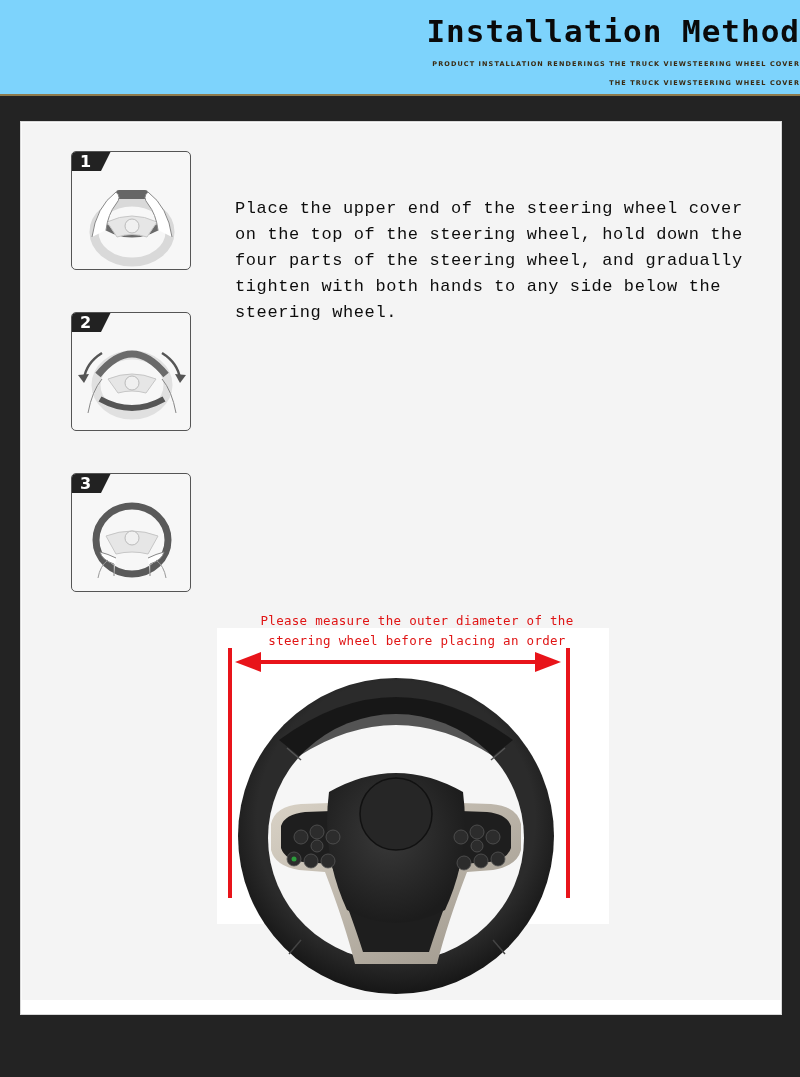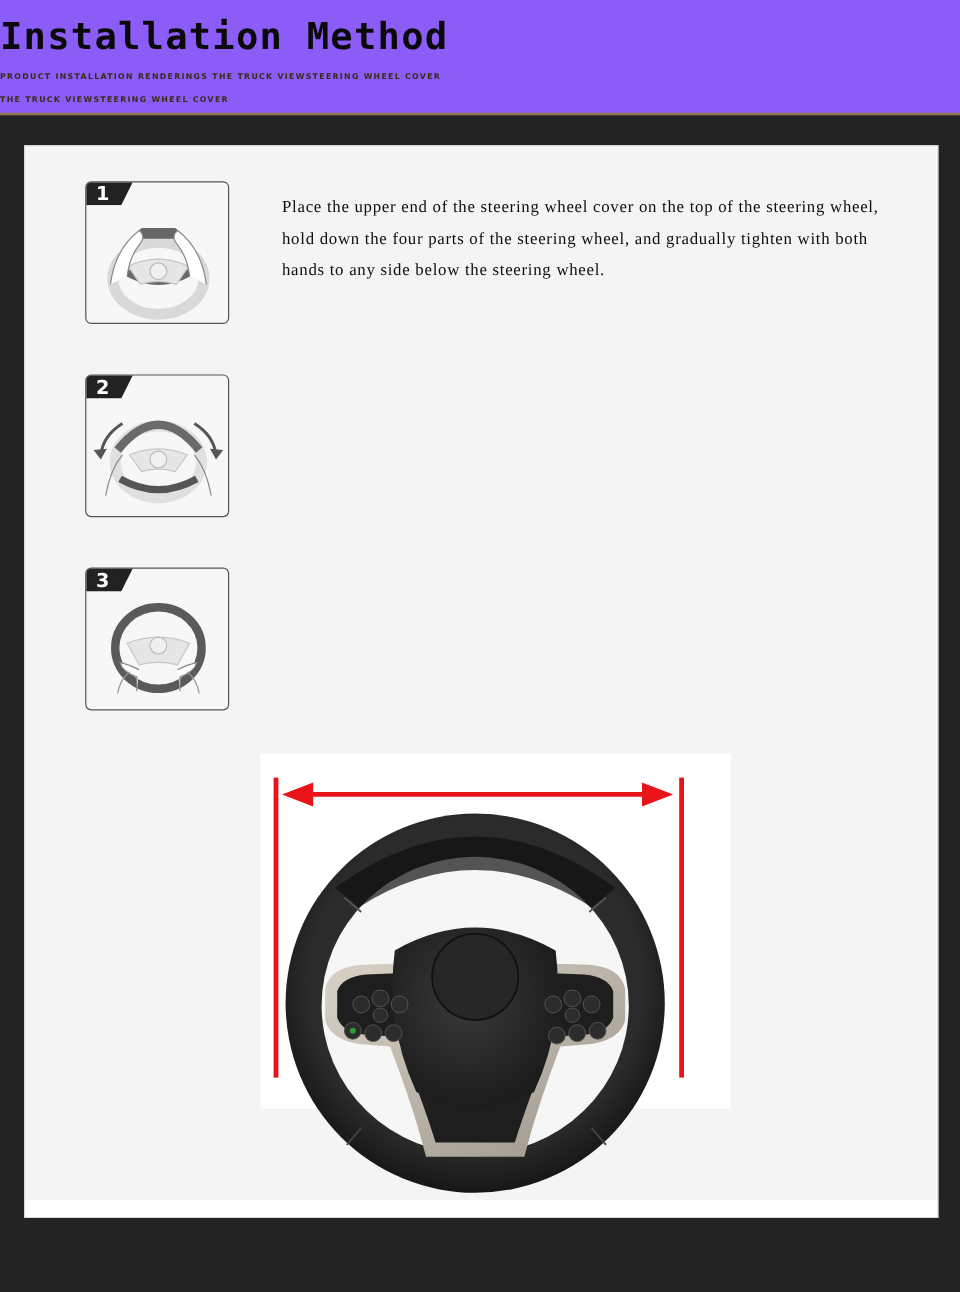--- a/index.html
+++ b/index.html
@@ -4,23 +4,23 @@
 <style>
   html, body { margin: 0; padding: 0; }
   body {
     width: 800px; height: 1077px; overflow: hidden;
     background: #232323;
     font-family: "DejaVu Sans Mono", "Liberation Mono", monospace;
     position: relative;
   }
   .header {
     position: absolute; left: 0; top: 0; width: 800px; height: 94px;
-    background: #8b5cf6;
+    background: #7dd3fc;
     border-bottom: 2px solid #8e7a4c;
-    text-align: left;
+    text-align: right;
   }
   .header-title {
     position: absolute; left: 0; right: 0; top: 13px;
     font-family: "DejaVu Sans Mono", monospace;
     font-size: 31px; font-weight: bold; color: #0a0a0a;
     letter-spacing: 1px;
   }
   .header-sub {
     position: absolute; left: 0; right: 0;
     font-family: "DejaVu Sans", sans-serif;
@@ -49,23 +49,24 @@
   .step-badge {
     position: absolute; left: -1px; top: -1px; width: 40px; height: 20px;
   }
   .step-badge-num {
     position: absolute; left: 8px; top: 0px;
     font-family: "DejaVu Sans", sans-serif; font-weight: bold;
     font-size: 16px; color: #fff;
   }
   .step-text {
     position: absolute; left: 234px; width: 520px;
-    font-family: Liberation Serif, serif;
-    font-size: 14px; line-height: 26px; color: #0d0d0d;
+    font-family: Liberation Mono, monospace;
+    font-size: 17px; line-height: 26px; color: #0d0d0d;
     letter-spacing: 0.6px;
+    margin-top: 35px;
   }
 
   .photo {
     position: absolute; left: 196px; top: 506px; width: 392px; height: 296px;
     background: #ffffff;
   }
   .measure-note {
     position: absolute; left: 206px; top: 489px; width: 380px;
     text-align: center; color: #e01515;
     font-family: "DejaVu Sans Mono", monospace; font-size: 12.5px;
@@ -135,20 +136,24 @@
       <circle cx="60" cy="64" r="7" fill="#f0f0f0" stroke="#bbb"></circle>
       <path d="M42 102 L42 90 Q30 86 28 78 Q36 80 44 84" fill="#fff" stroke="#888" stroke-width="1"></path>
       <path d="M78 102 L78 90 Q90 86 92 78 Q84 80 76 84" fill="#fff" stroke="#888" stroke-width="1"></path>
       <path d="M26 104 Q28 92 36 86" fill="none" stroke="#999" stroke-width="1"></path>
       <path d="M94 104 Q92 92 84 86" fill="none" stroke="#999" stroke-width="1"></path>
     </svg>
   </div>
 
   <div class="photo"></div>
 
+  <div class="measure-note">
+    <div>Please measure the outer diameter of the</div>
+    <div>steering wheel before placing an order</div>
+  </div>
 
   <div class="red-line-v" style="left:207px; top:526px; height:250px;"></div>
   <div class="red-line-v" style="left:545px; top:526px; height:250px;"></div>
 
   <svg style="position:absolute; left:214px; top:529px;" width="326" height="22" viewBox="0 0 326 22">
     <line x1="20" y1="11" x2="306" y2="11" stroke="#e8141a" stroke-width="4"></line>
     <polygon points="0,11 26,1 26,21" fill="#e8141a"></polygon>
     <polygon points="326,11 300,1 300,21" fill="#e8141a"></polygon>
   </svg>
 

